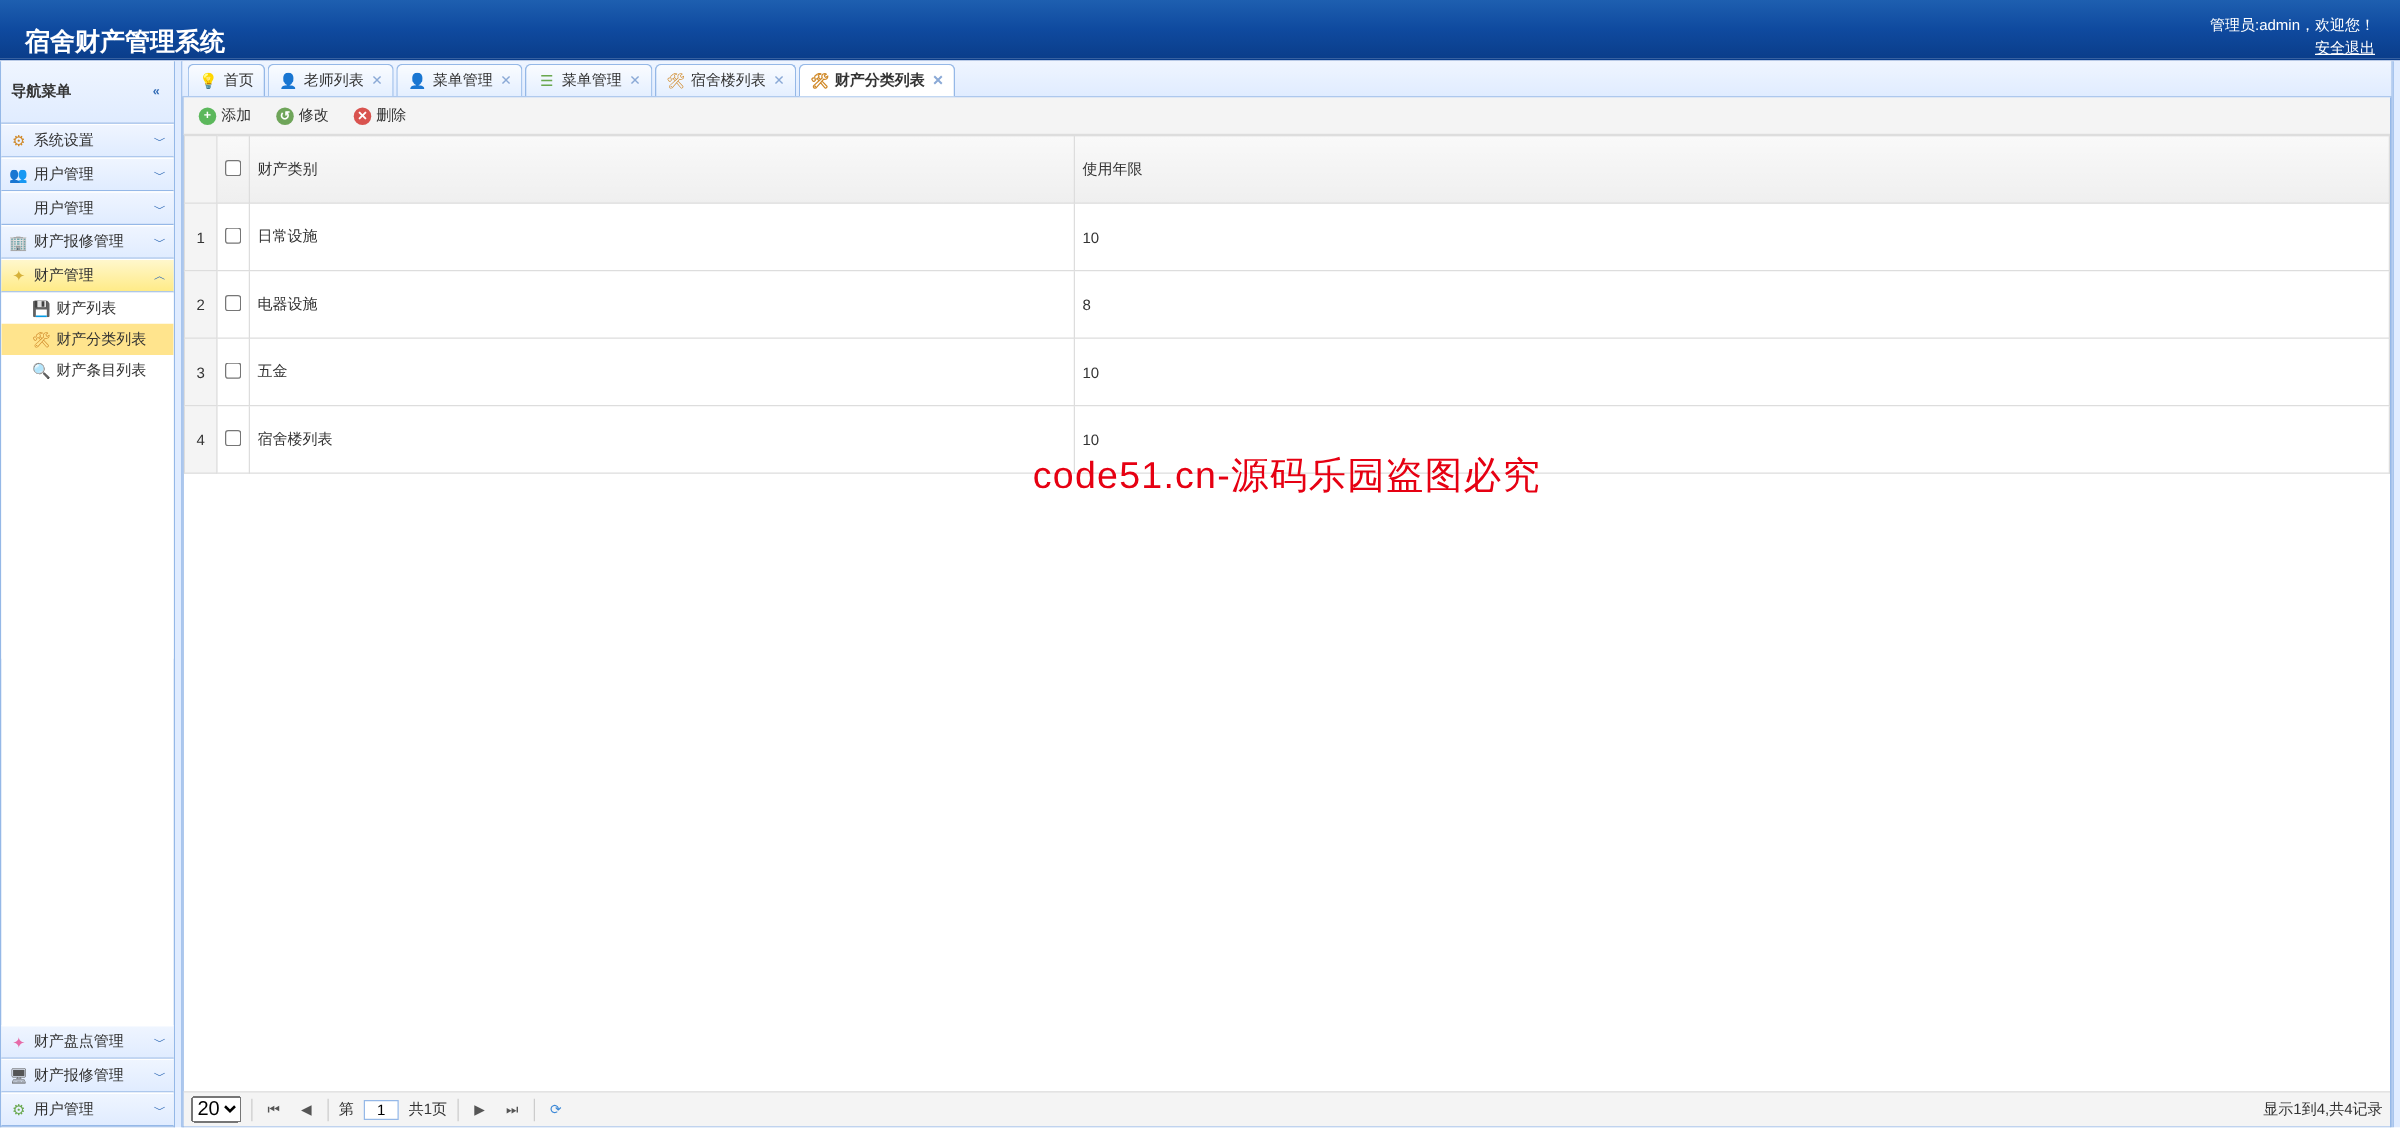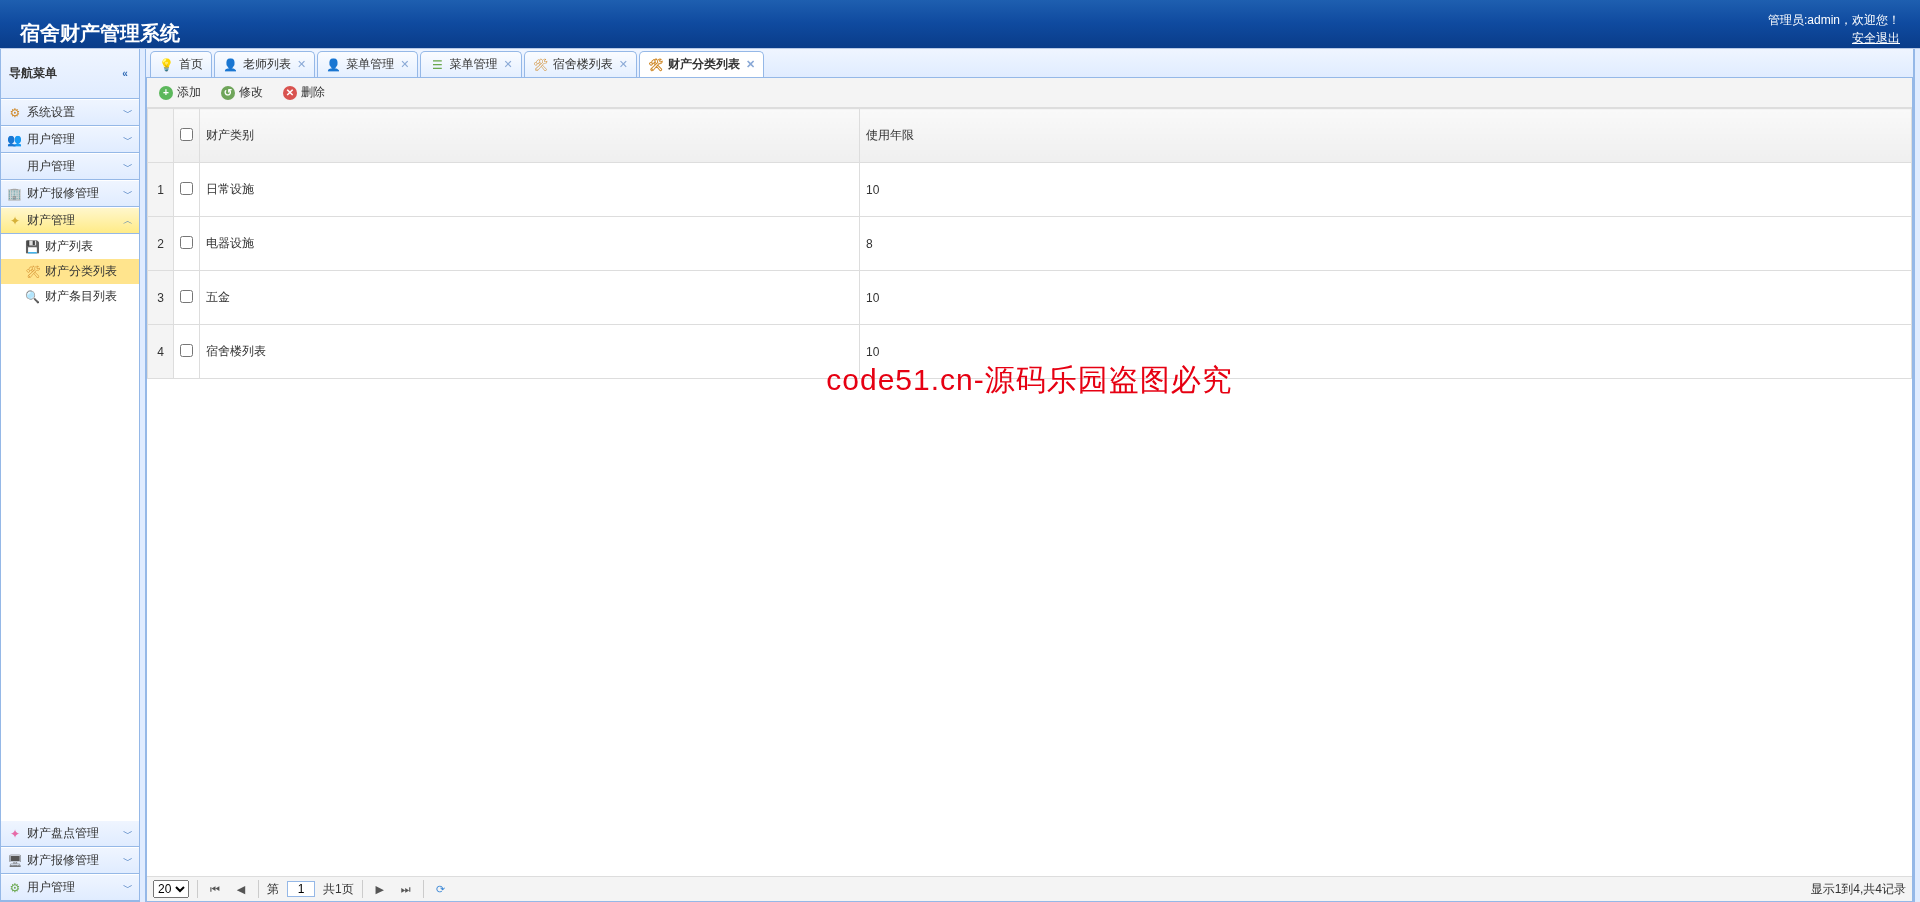--- a/index.html
+++ b/index.html
@@ -55,21 +55,21 @@
 .grid thead th { background: linear-gradient(180deg, #f9f9f9 0%, #efefef 100%); }
 .grid .rownum { width: 26px; text-align: center; background: #f4f4f4; }
 .grid .chkcol { width: 26px; text-align: center; }
 .grid input[type=checkbox] { margin: 0; }
 
 .watermark { position: absolute; left: 50%; top: 252px; transform: translateX(-50%); color: #e60012; font-size: 30px; font-family: "SimHei", sans-serif; letter-spacing: 1px; white-space: nowrap; pointer-events: none; }
 
 
 .pager { background: #f4f4f4; border-top: 1px solid #ddd; padding: 3px 6px; display: flex; align-items: center; justify-content: space-between; }
 .pager-left { display: flex; align-items: center; gap: 8px; }
-.pager select { font-size: 12px; }
+.pager select { font-size: 16px; }
 .pg-sep { border-left: 1px solid #ccc; height: 18px; }
 .pg-btn { width: 18px; height: 18px; display: inline-flex; align-items: center; justify-content: center; color: #555; cursor: pointer; font-size: 11px; }
 .pg-input { width: 28px; text-align: center; border: 1px solid #95b8e7; font-size: 12px; }
 
 
 .footer { text-align: center; padding: 6px; border-top: 1px solid #95b8e7; background: #fff; font-size: 12px; }
 
 
 .right-splitter { width: 6px; background: #e0ecff; border-left: 1px solid #95b8e7; }
 </style>

